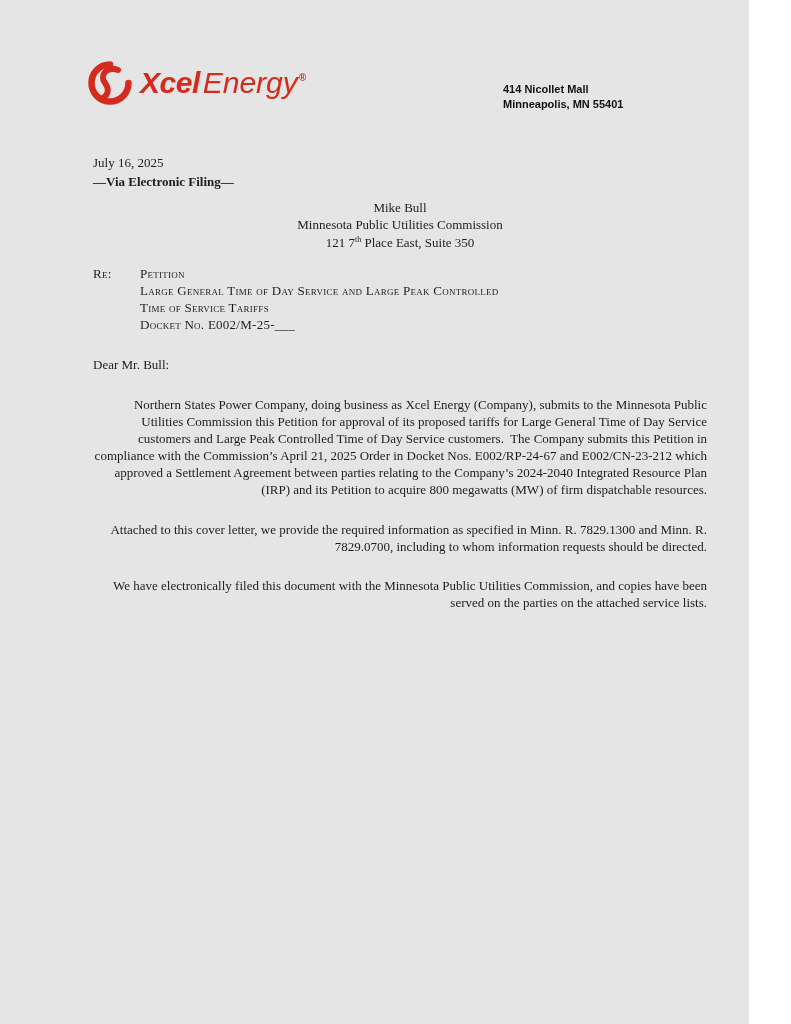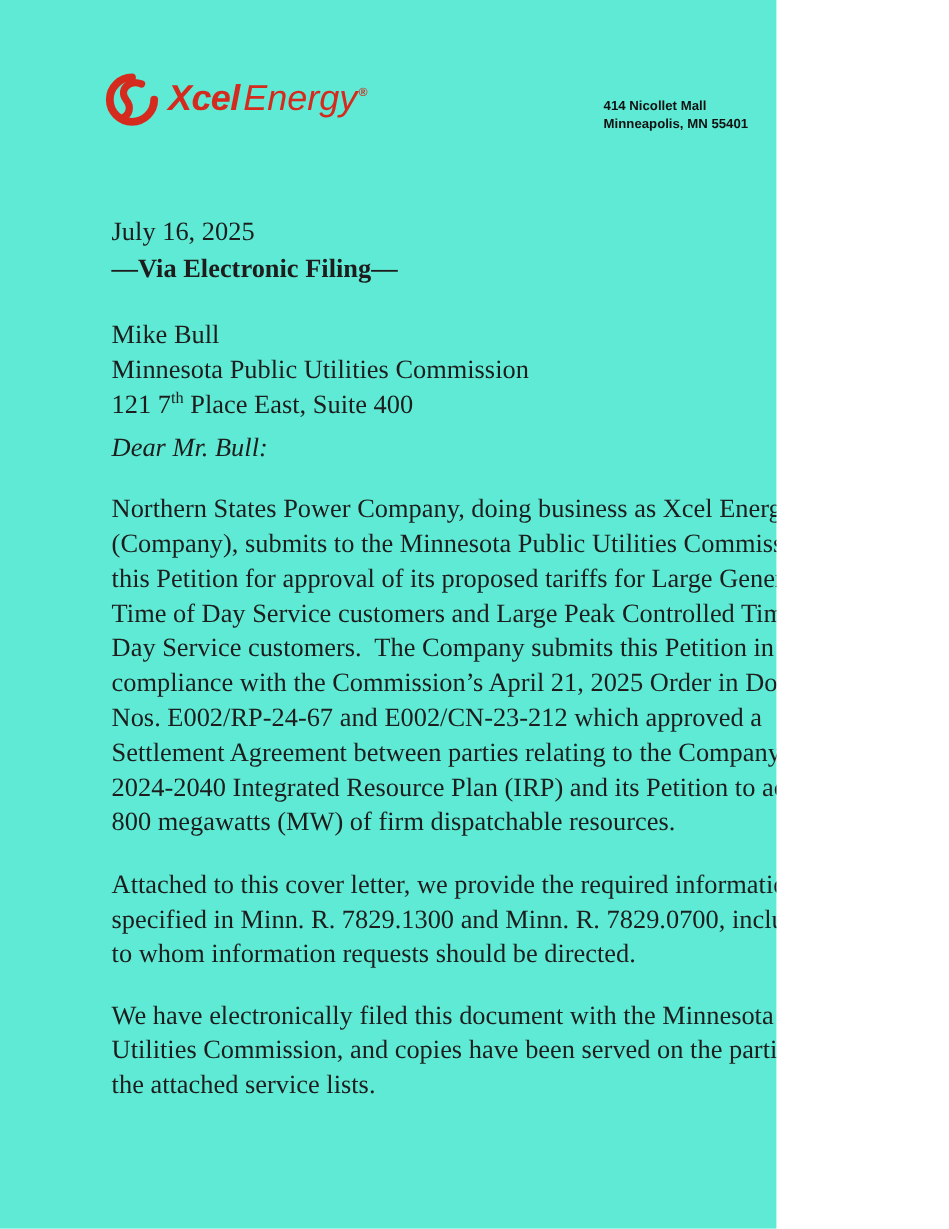--- a/index.html
+++ b/index.html
@@ -2,23 +2,23 @@
 <html><head>
 <meta charset="utf-8">
 <style>
   html, body {
     margin: 0;
     padding: 0;
     background: #ffffff;
   }
   .page {
     position: relative;
-    width: 647px;
+    width: 749px;
     height: 1024px;
-    background: #5eead4;
+    background: #e5e5e5;
     font-family: "Liberation Serif", serif;
     color: #1d1d1d;
     overflow: hidden;
   }
 
   
   .logo {
     position: absolute;
     left: 84px;
     top: 58px;
@@ -52,48 +52,49 @@
     font-weight: 700;
     font-size: 11px;
     line-height: 15px;
     color: #111111;
   }
 
   
   .letter-body {
     position: absolute;
     left: 93px;
-    top: 178px;
+    top: 154px;
     width: 614px;
-    font-size: 22px;
+    font-size: 13px;
     line-height: 1.32;
   }
   .date-line { }
   .via-line {
     text-align: left;
     font-weight: 700;
     margin-top: 2px;
   }
-  .recipient { margin-top: 26px; }
+  .recipient { margin-top: 9px; text-align: center; }
   .recipient div { }
   .recipient sup { font-size: 0.62em; line-height: 0; }
 
   .re-block {
     margin-top: 14px;
     display: flex;
     font-variant: small-caps;
     letter-spacing: 0.02em;
   }
   .re-label { width: 47px; flex: 0 0 47px; }
   .re-content { white-space: nowrap; }
 
-  .salutation { margin-top: 7px; font-style: italic; }
+  .salutation { margin-top: 23px; }
   .para {
     margin: 22px 0 0 0;
     white-space: pre-wrap;
+    text-align: right;
   }
 </style>
 </head>
 <body>
 
 <div class="page">
 
   <div class="logo">
     <span class="logo-icon">
       <svg viewBox="0 0 100 100" width="52" height="50" aria-hidden="true">
@@ -111,23 +112,32 @@
     <div>Minneapolis, MN 55401</div>
   </div>
 
   <div class="letter-body">
     <div class="date-line">July 16, 2025</div>
     <div class="via-line">—Via Electronic Filing—</div>
 
     <div class="recipient">
       <div>Mike Bull</div>
       <div>Minnesota Public Utilities Commission</div>
-      <div><span>121 7</span><sup>th</sup><span> Place East, Suite 400</span></div>
+      <div><span>121 7</span><sup>th</sup><span> Place East, Suite 350</span></div>
     </div>
 
+    <div class="re-block">
+      <div class="re-label">Re:</div>
+      <div class="re-content">
+        <div>Petition</div>
+        <div>Large General Time of Day Service and Large Peak Controlled</div>
+        <div>Time of Service Tariffs</div>
+        <div>Docket No. E002/M-25-___</div>
+      </div>
+    </div>
 
     <div class="salutation">Dear Mr. Bull:</div>
 
     <p class="para">Northern States Power Company, doing business as Xcel Energy (Company), submits to the Minnesota Public Utilities Commission this Petition for approval of its proposed tariffs for Large General Time of Day Service customers and Large Peak Controlled Time of Day Service customers.  The Company submits this Petition in compliance with the Commission’s April 21, 2025 Order in Docket Nos. E002/RP-24-67 and E002/CN-23-212 which approved a Settlement Agreement between parties relating to the Company’s 2024-2040 Integrated Resource Plan (IRP) and its Petition to acquire 800 megawatts (MW) of firm dispatchable resources.</p>
     <p class="para">Attached to this cover letter, we provide the required information as specified in Minn. R. 7829.1300 and Minn. R. 7829.0700, including to whom information requests should be directed.</p>
     <p class="para">We have electronically filed this document with the Minnesota Public Utilities Commission, and copies have been served on the parties on the attached service lists.</p>
   </div>
 
 </div>
 

